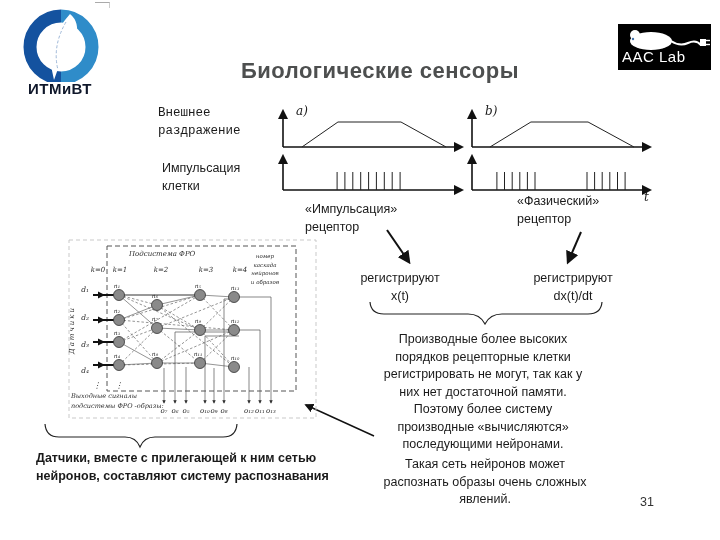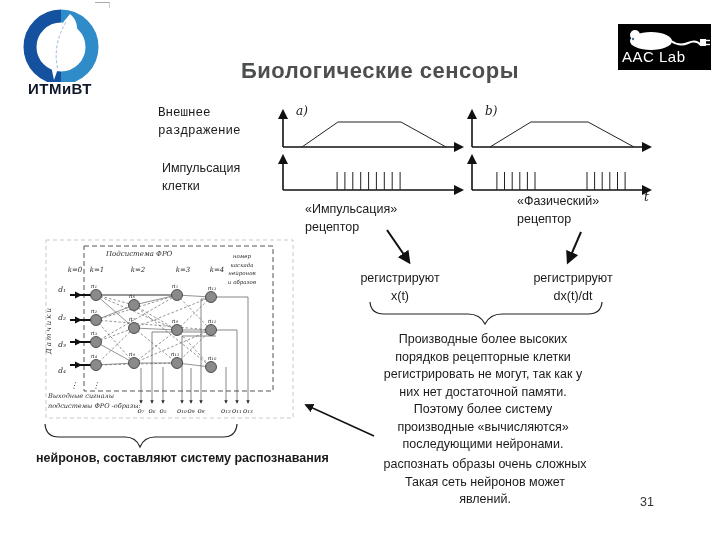--- a/index.html
+++ b/index.html
@@ -22,21 +22,21 @@
   
   svg.layer{position:absolute;left:0;top:0;pointer-events:none;}
   .ax{stroke:#111;stroke-width:1.6;}
   .wave{stroke:#222;stroke-width:1;fill:none;}
   .tick{stroke:#222;stroke-width:1;}
   .brace{stroke:#222;stroke-width:1.2;fill:none;}
   .thickarrow{stroke:#111;stroke-width:2;}
   .thinarrow{stroke:#111;stroke-width:1.4;}
   #page-num{left:640px;top:495px;font-size:12.5px;color:#333;}
   .bold{font-weight:bold;}
-  #net-box{left:44px;top:236px;width:252px;height:186px;}
+  #net-box{left:67px;top:236px;width:252px;height:186px;}
 </style>
 </head>
 <body>
 
 <div style="width:720px;height:540px;position:relative;">
 
   <div id="corner-mark" class="abs"></div>
 
   <div id="itm-logo" class="abs">
     <svg width="92" height="74" viewBox="0 0 92 74">
@@ -98,26 +98,27 @@
     <div>Производные более высоких</div>
     <div>порядков рецепторные клетки</div>
     <div>регистрировать не могут, так как у</div>
     <div>них нет достаточной памяти.</div>
     <div>Поэтому более систему</div>
     <div>производные «вычисляются»</div>
     <div>последующими нейронами.</div>
   </div>
 
   <div class="lbl bold" style="left:36px;top:450px;width:340px;">
+    <div>Датчики, вместе с прилегающей к ним сетью</div>
     <div>нейронов, составляют систему распознавания</div>
   </div>
 
   <div class="lbl center" style="left:360px;top:456px;width:250px;">
+    <div>Такая сеть нейронов может</div>
     <div>распознать образы очень сложных</div>
-    <div>Такая сеть нейронов может</div>
     <div>явлений.</div>
   </div>
 
   <div id="page-num" class="abs">31</div>
 
   <svg id="diagram-layer" class="layer" width="720" height="540" viewBox="0 0 720 540">
     <defs>
       <marker id="arr" viewBox="0 0 10 10" refX="8" refY="5" markerWidth="6.5" markerHeight="6.5" orient="auto-start-reverse">
         <path d="M0 0 L10 5 L0 10 z" fill="#111"></path>
       </marker>

